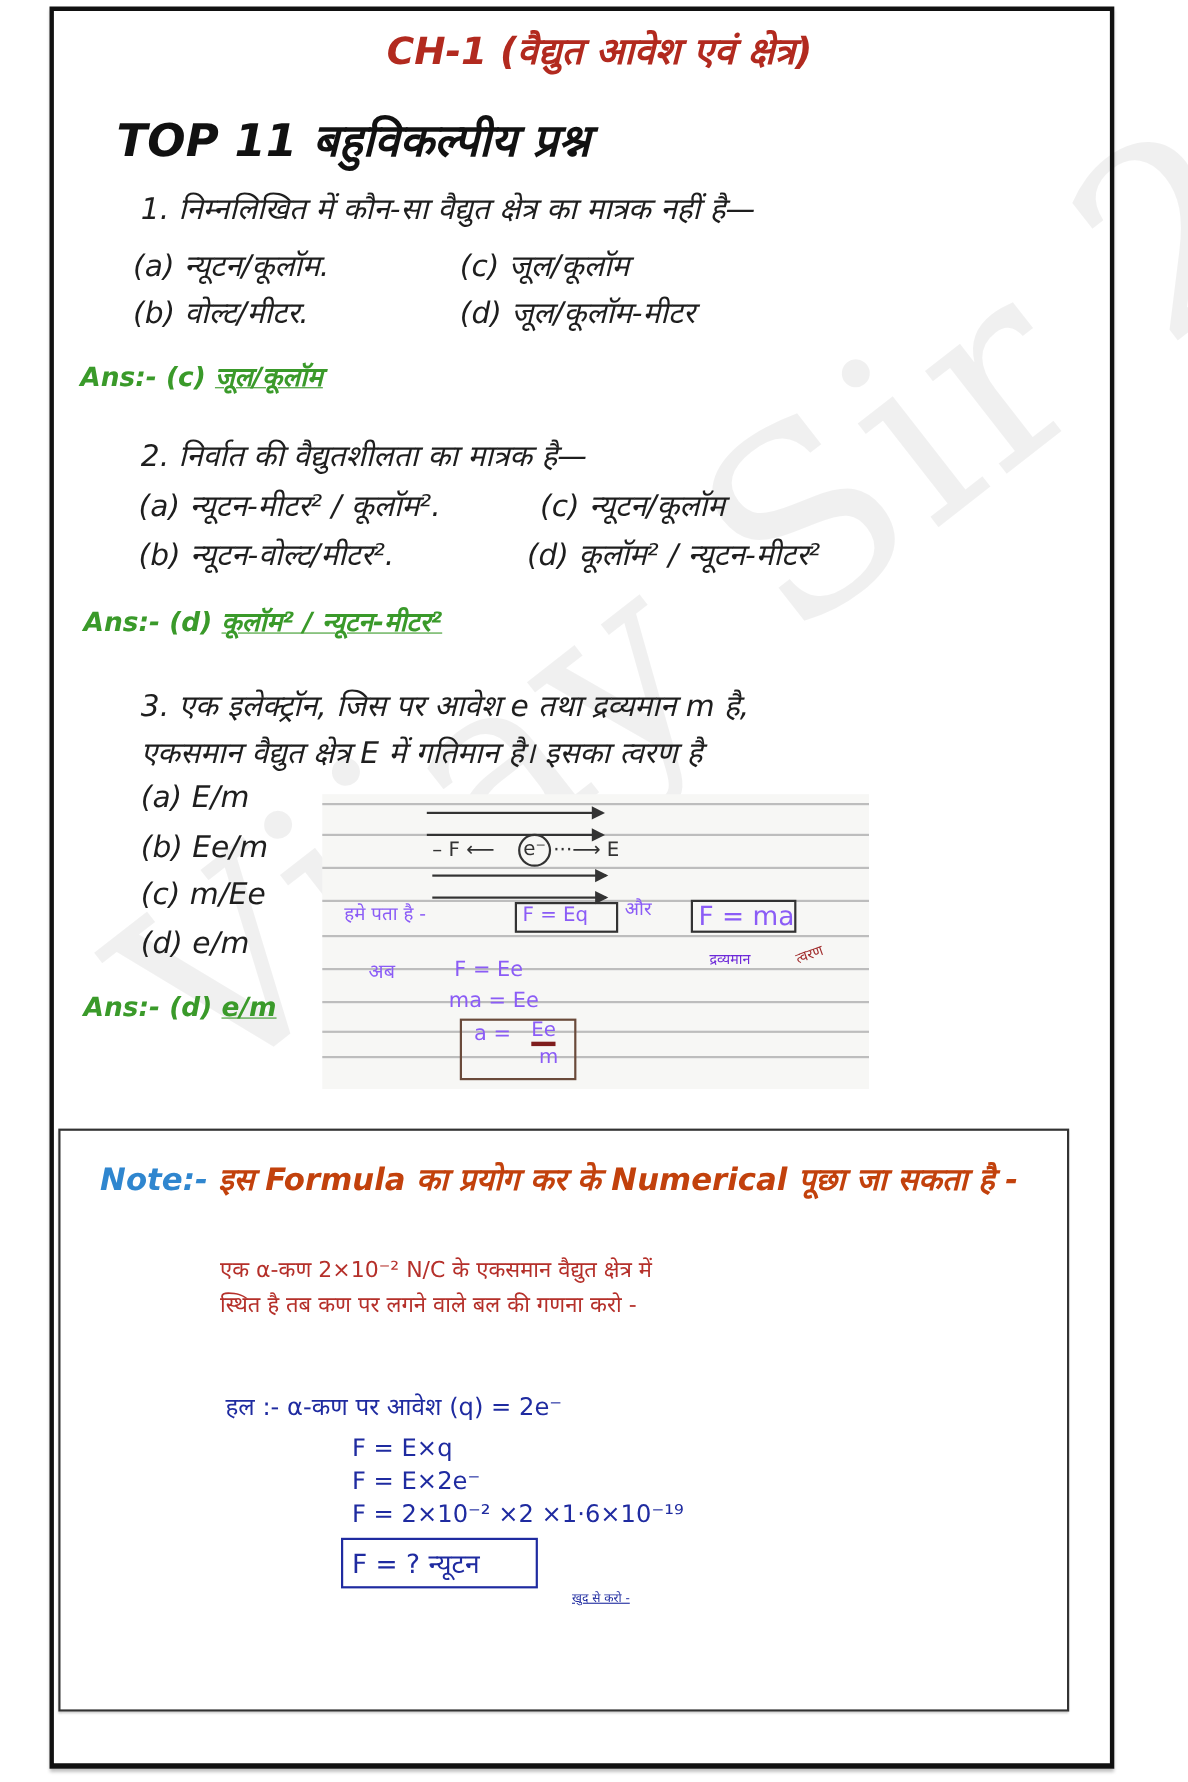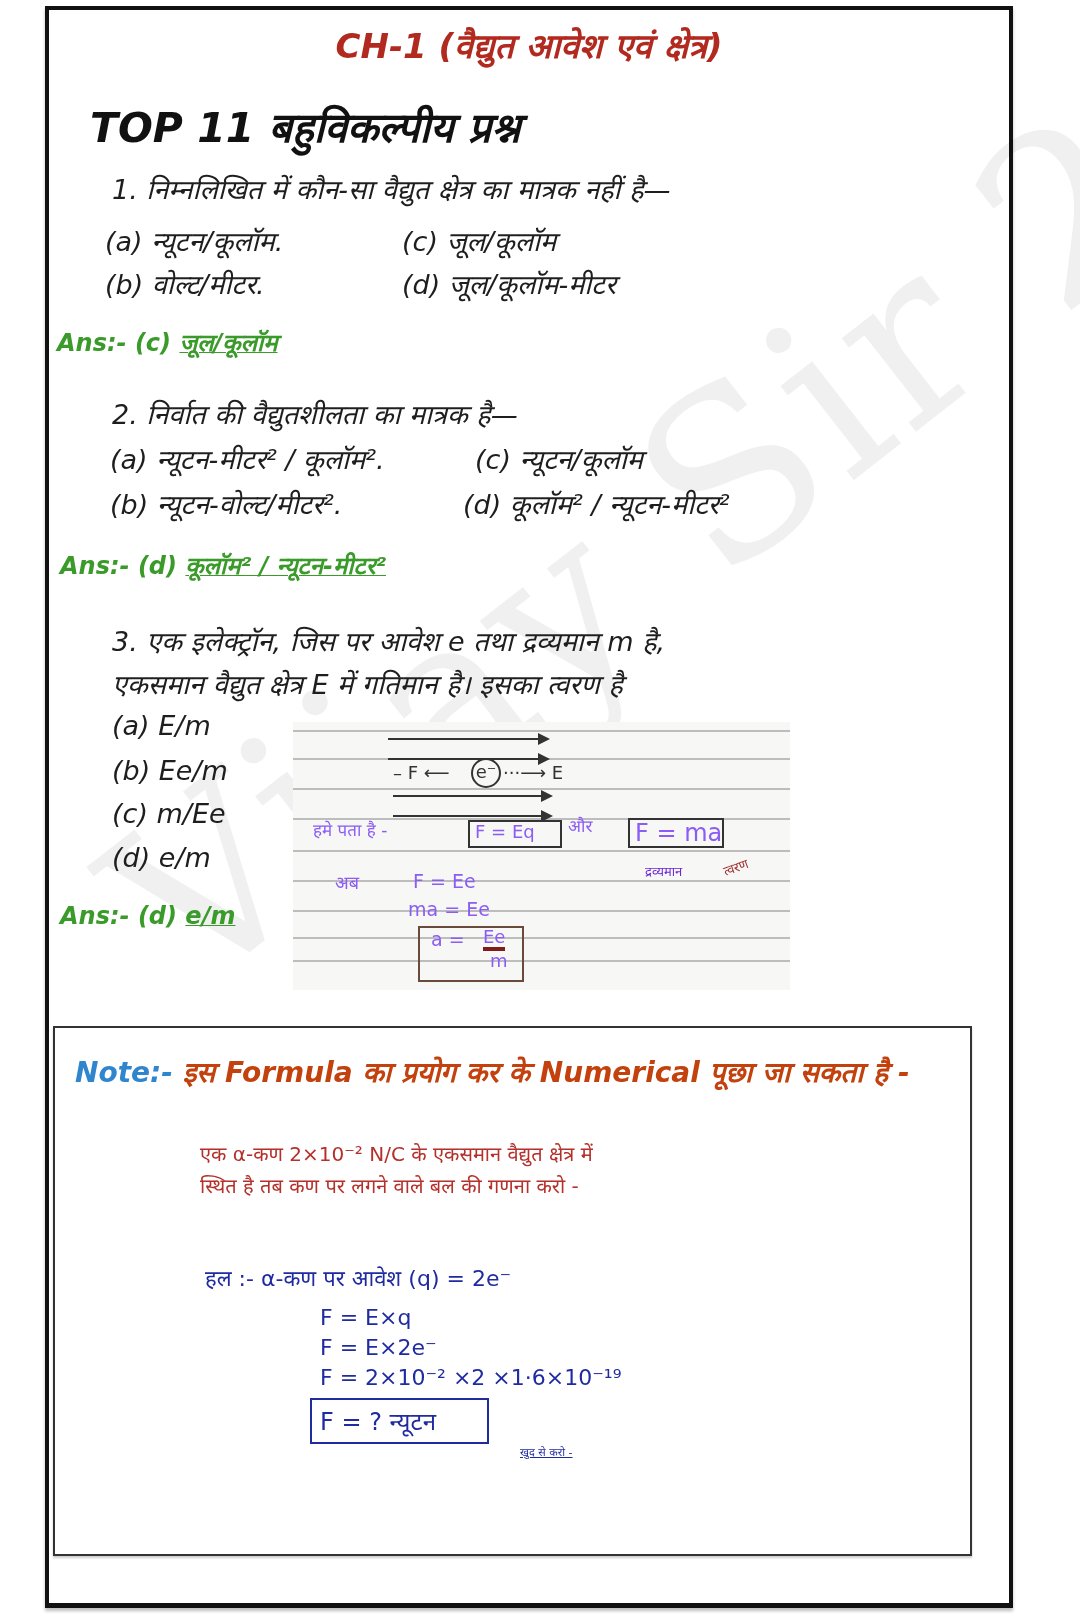--- a/index.html
+++ b/index.html
@@ -4,21 +4,21 @@
 <style>
   html, body { margin: 0; padding: 0; background: #ffffff; }
   body { width: 1080px; height: 1620px; position: relative; overflow: hidden;
          font-family: "DejaVu Sans", "Liberation Sans", sans-serif; color: #1a1a1a; }
   .page-frame { position: absolute; left: 45px; top: 6px; width: 968px; height: 1602px;
                 border: 4px solid #111; border-bottom-width: 5px; box-sizing: border-box;
                 box-shadow: 0 3px 3px rgba(0,0,0,0.25); background: #fff; }
   .watermark { position: absolute; left: 40px; top: 360px; font-family: "DejaVu Serif", "Liberation Serif", serif;
                font-size: 230px; color: rgba(0,0,0,0.06); transform: rotate(-38deg); transform-origin: left top;
                white-space: nowrap; pointer-events: none; top: 830px; left: 60px; letter-spacing: 4px; }
-  .abs { position: absolute; white-space: nowrap; }
+  .abs { position: absolute; white-space: nowrap; margin-left: 16px; }
   .title { left: 0; width: 1058px; top: 22px; text-align: center; font-size: 34px; font-style: italic;
            font-weight: bold; color: #b22a1f; }
   .section { left: 90px; top: 98px; font-size: 41px; font-weight: bold; font-style: italic; color: #111; }
   .q { font-size: 27px; font-style: italic; color: #1e1e1e; }
   .opt { font-size: 27px; font-style: italic; color: #1e1e1e; }
   .ans { font-size: 24px; font-style: italic; font-weight: bold; color: #3a9a2a; }
   .ans .val { text-decoration: underline; text-decoration-thickness: 1px; }
 
   
   .notebook { position: absolute; left: 293px; top: 722px; width: 497px; height: 268px; background: #f7f7f5; }

